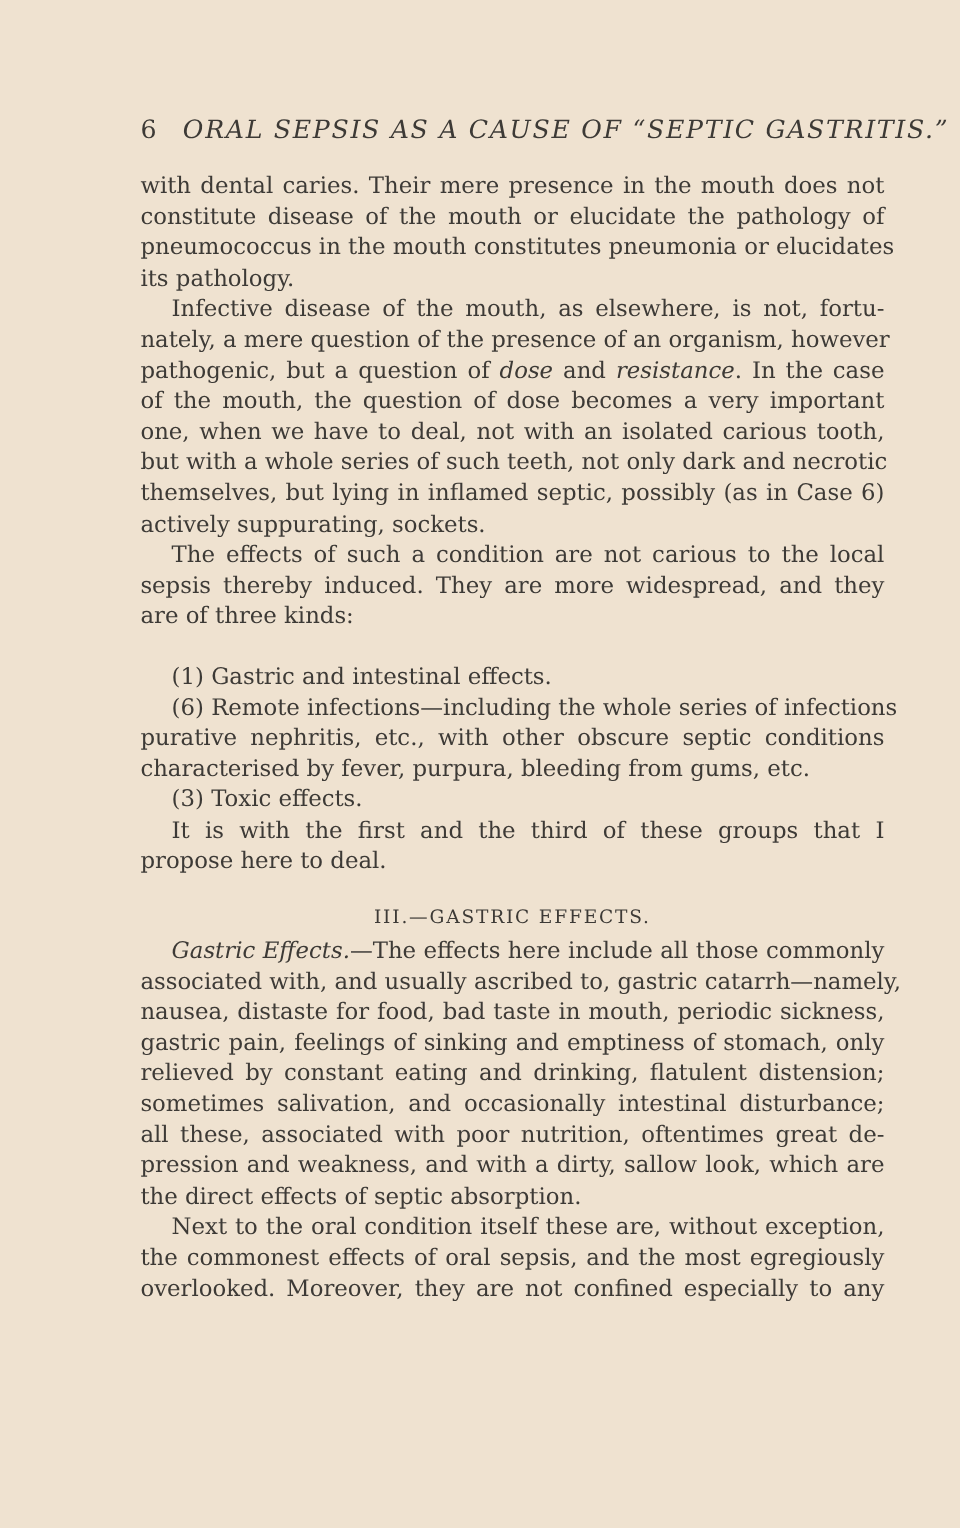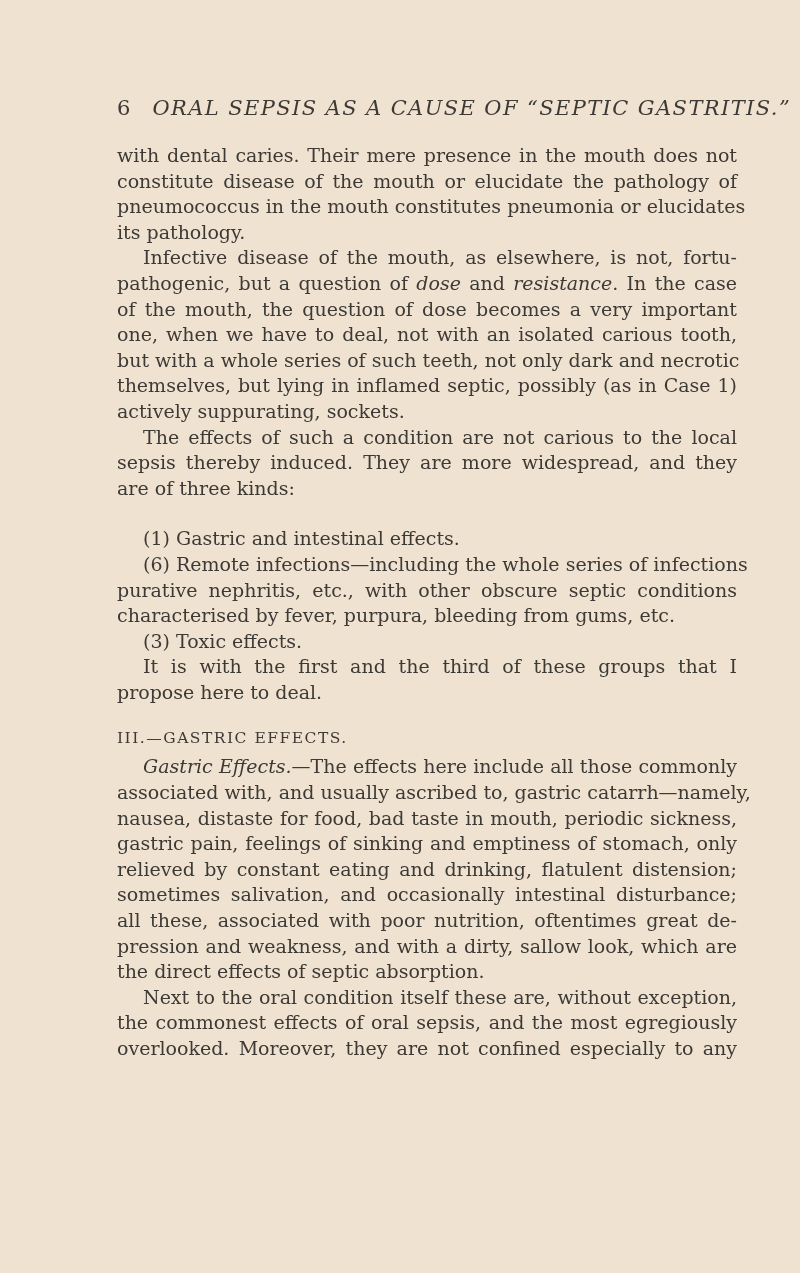--- a/index.html
+++ b/index.html
@@ -20,21 +20,21 @@
   .running-head .pnum { font-style: normal; margin-right: 22px; letter-spacing: 0; }
   .body-text {
     position: absolute; left: 117px; top: 143px; width: 620px;
     font-size: 19px; line-height: 25.6px;
   }
   .line { display: block; text-align: justify; text-align-last: justify; white-space: nowrap; height: 25.6px; }
   .line.last { text-align-last: left; }
   .indent { padding-left: 26px; }
   .gap { height: 25px; }
   .heading {
-    display: block; text-align: left; font-size: 15.5px; letter-spacing: 1.5px;
+    display: block; text-align: center; font-size: 15.5px; letter-spacing: 1.5px;
     margin: 0 0 2px 0; height: 27px; line-height: 27px;
   }
   em { font-style: italic; }
 </style>
 </head>
 <body>
 
 <div class="page">
 
   <div class="running-head">
@@ -45,25 +45,26 @@
 
     <div>
       <span class="line">with dental caries.  Their mere presence in the mouth does not</span>
       <span class="line">constitute disease of the mouth or elucidate the pathology of</span>
       <span class="line">pneumococcus in the mouth constitutes pneumonia or elucidates</span>
       <span class="line last">its pathology.</span>
     </div>
 
     <div>
       <span class="line indent">Infective disease of the mouth, as elsewhere, is not, fortu-</span>
+      <span class="line">nately, a mere question of the presence of an organism, however</span>
       <span class="line"><span>pathogenic, but a question of </span><em>dose</em><span> and </span><em>resistance</em><span>.  In the case</span></span>
       <span class="line">of the mouth, the question of dose becomes a very important</span>
       <span class="line">one, when we have to deal, not with an isolated carious tooth,</span>
       <span class="line">but with a whole series of such teeth, not only dark and necrotic</span>
-      <span class="line">themselves, but lying in inflamed septic, possibly (as in Case 1)</span>
+      <span class="line">themselves, but lying in inflamed septic, possibly (as in Case 6)</span>
       <span class="line last">actively suppurating, sockets.</span>
     </div>
 
     <div>
       <span class="line indent">The effects of such a condition are not carious to the local</span>
       <span class="line">sepsis thereby induced.  They are more widespread, and they</span>
       <span class="line last">are of three kinds:</span>
     </div>
 
     <div class="gap"></div>

